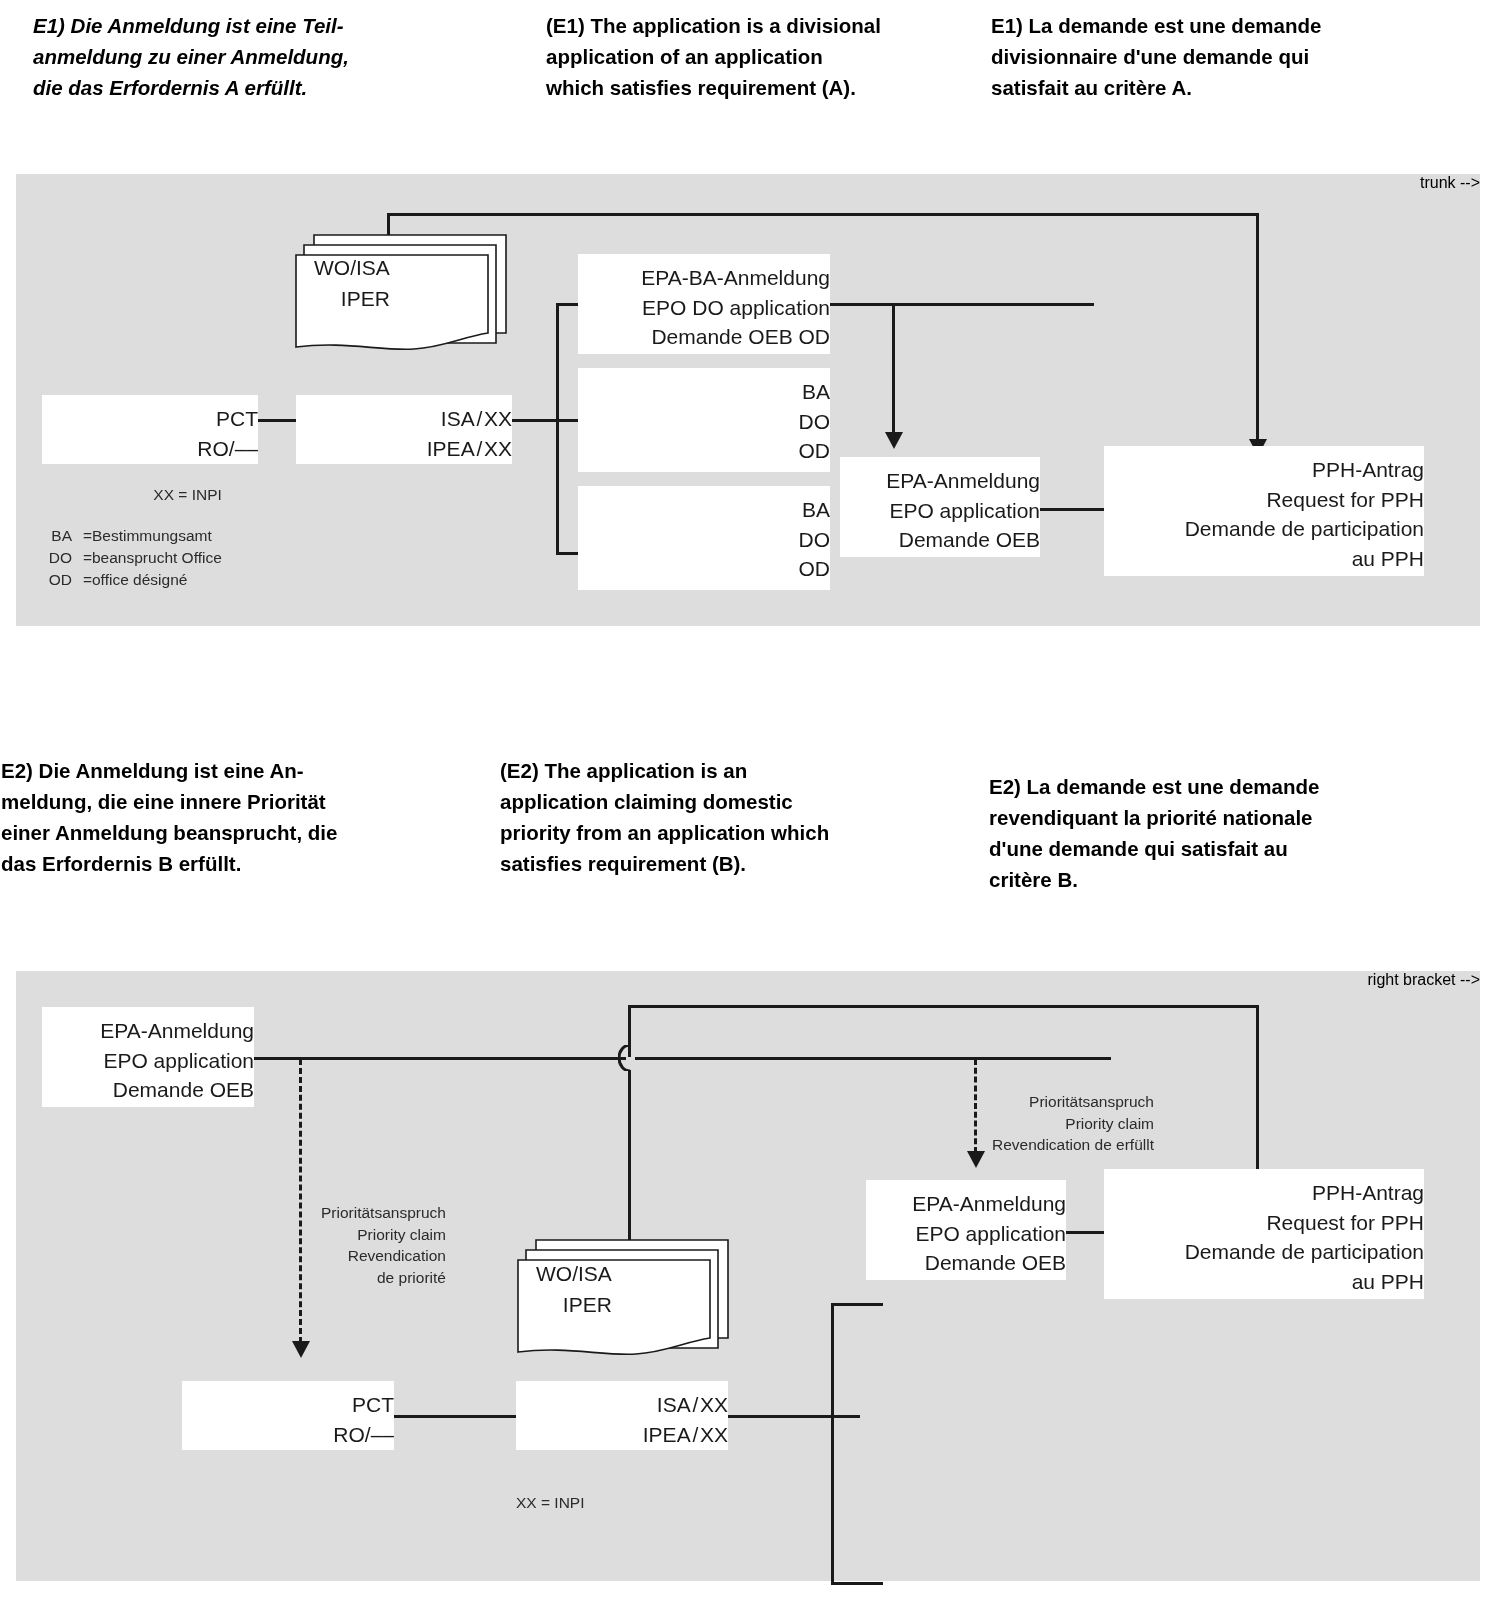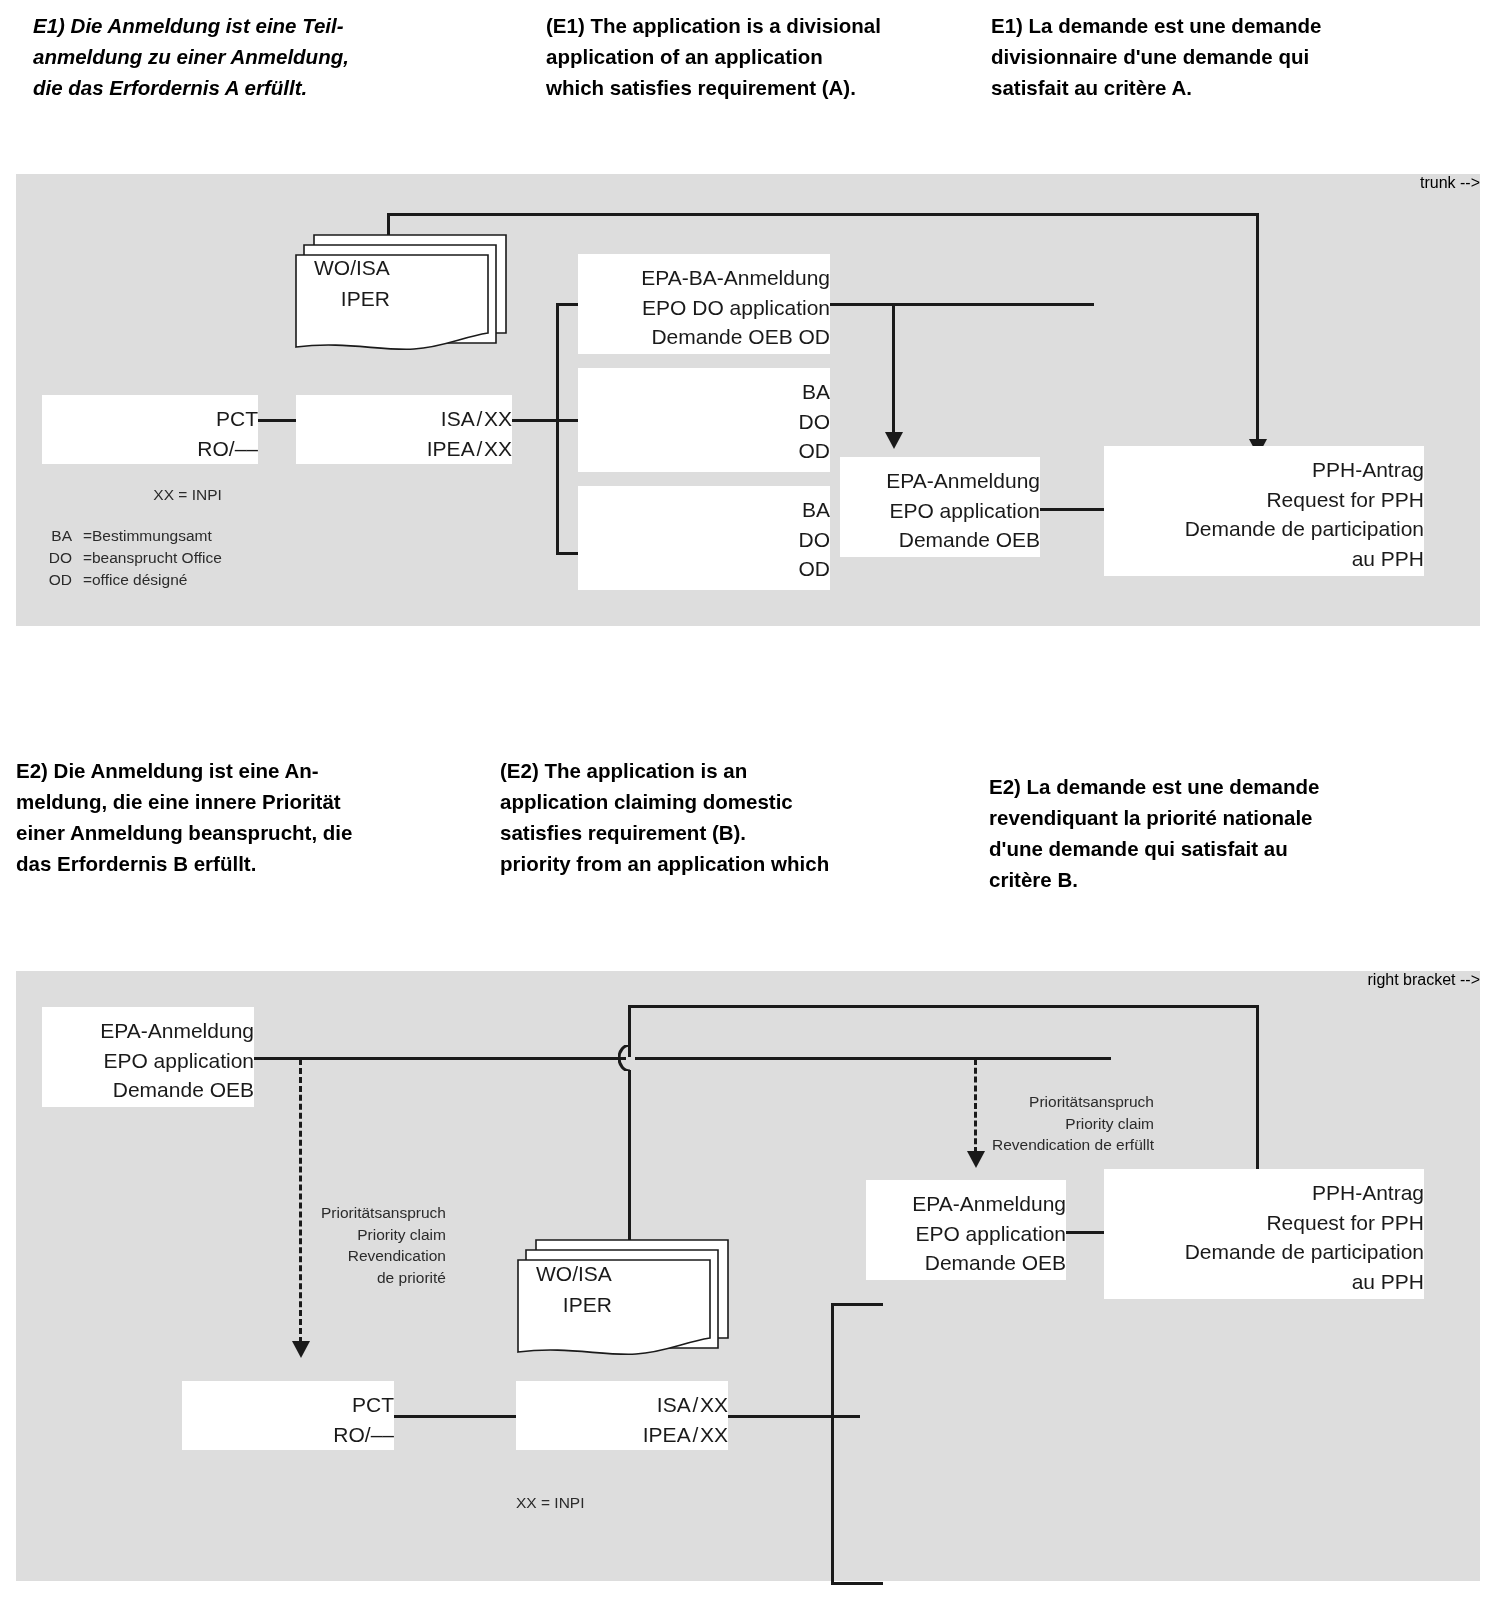--- a/index.html
+++ b/index.html
@@ -172,31 +172,31 @@
       <i>beansprucht Office</i>
     </div>
     <div class="row">
       <i style="width:30px;">OD</i>
       <i style="width:20px;">=</i>
       <i>office désigné</i>
     </div>
   </div>
 </div>
 
-<div class="hdr" style="left:16px;top:755px;width:470px;">
+<div class="hdr" style="left:1px;top:755px;width:470px;">
   <div>E2) Die Anmeldung ist eine An-</div>
   <div>meldung, die eine innere Priorität</div>
   <div>einer Anmeldung beansprucht, die</div>
   <div>das Erfordernis B erfüllt.</div>
 </div>
 <div class="hdr" style="left:500px;top:755px;width:480px;">
   <div>(E2) The application is an</div>
   <div>application claiming domestic</div>
+  <div>priority from an application which</div>
   <div>satisfies requirement (B).</div>
-  <div>priority from an application which</div>
 </div>
 <div class="hdr" style="left:989px;top:755px;width:490px;margin-top:16px;">
   <div>E2) La demande est une demande</div>
   <div>revendiquant la priorité nationale</div>
   <div>d'une demande qui satisfait au</div>
   <div>critère B.</div>
 </div>
 
 <div class="panel" style="left:16px;top:971px;width:1464px;height:610px;">
 

